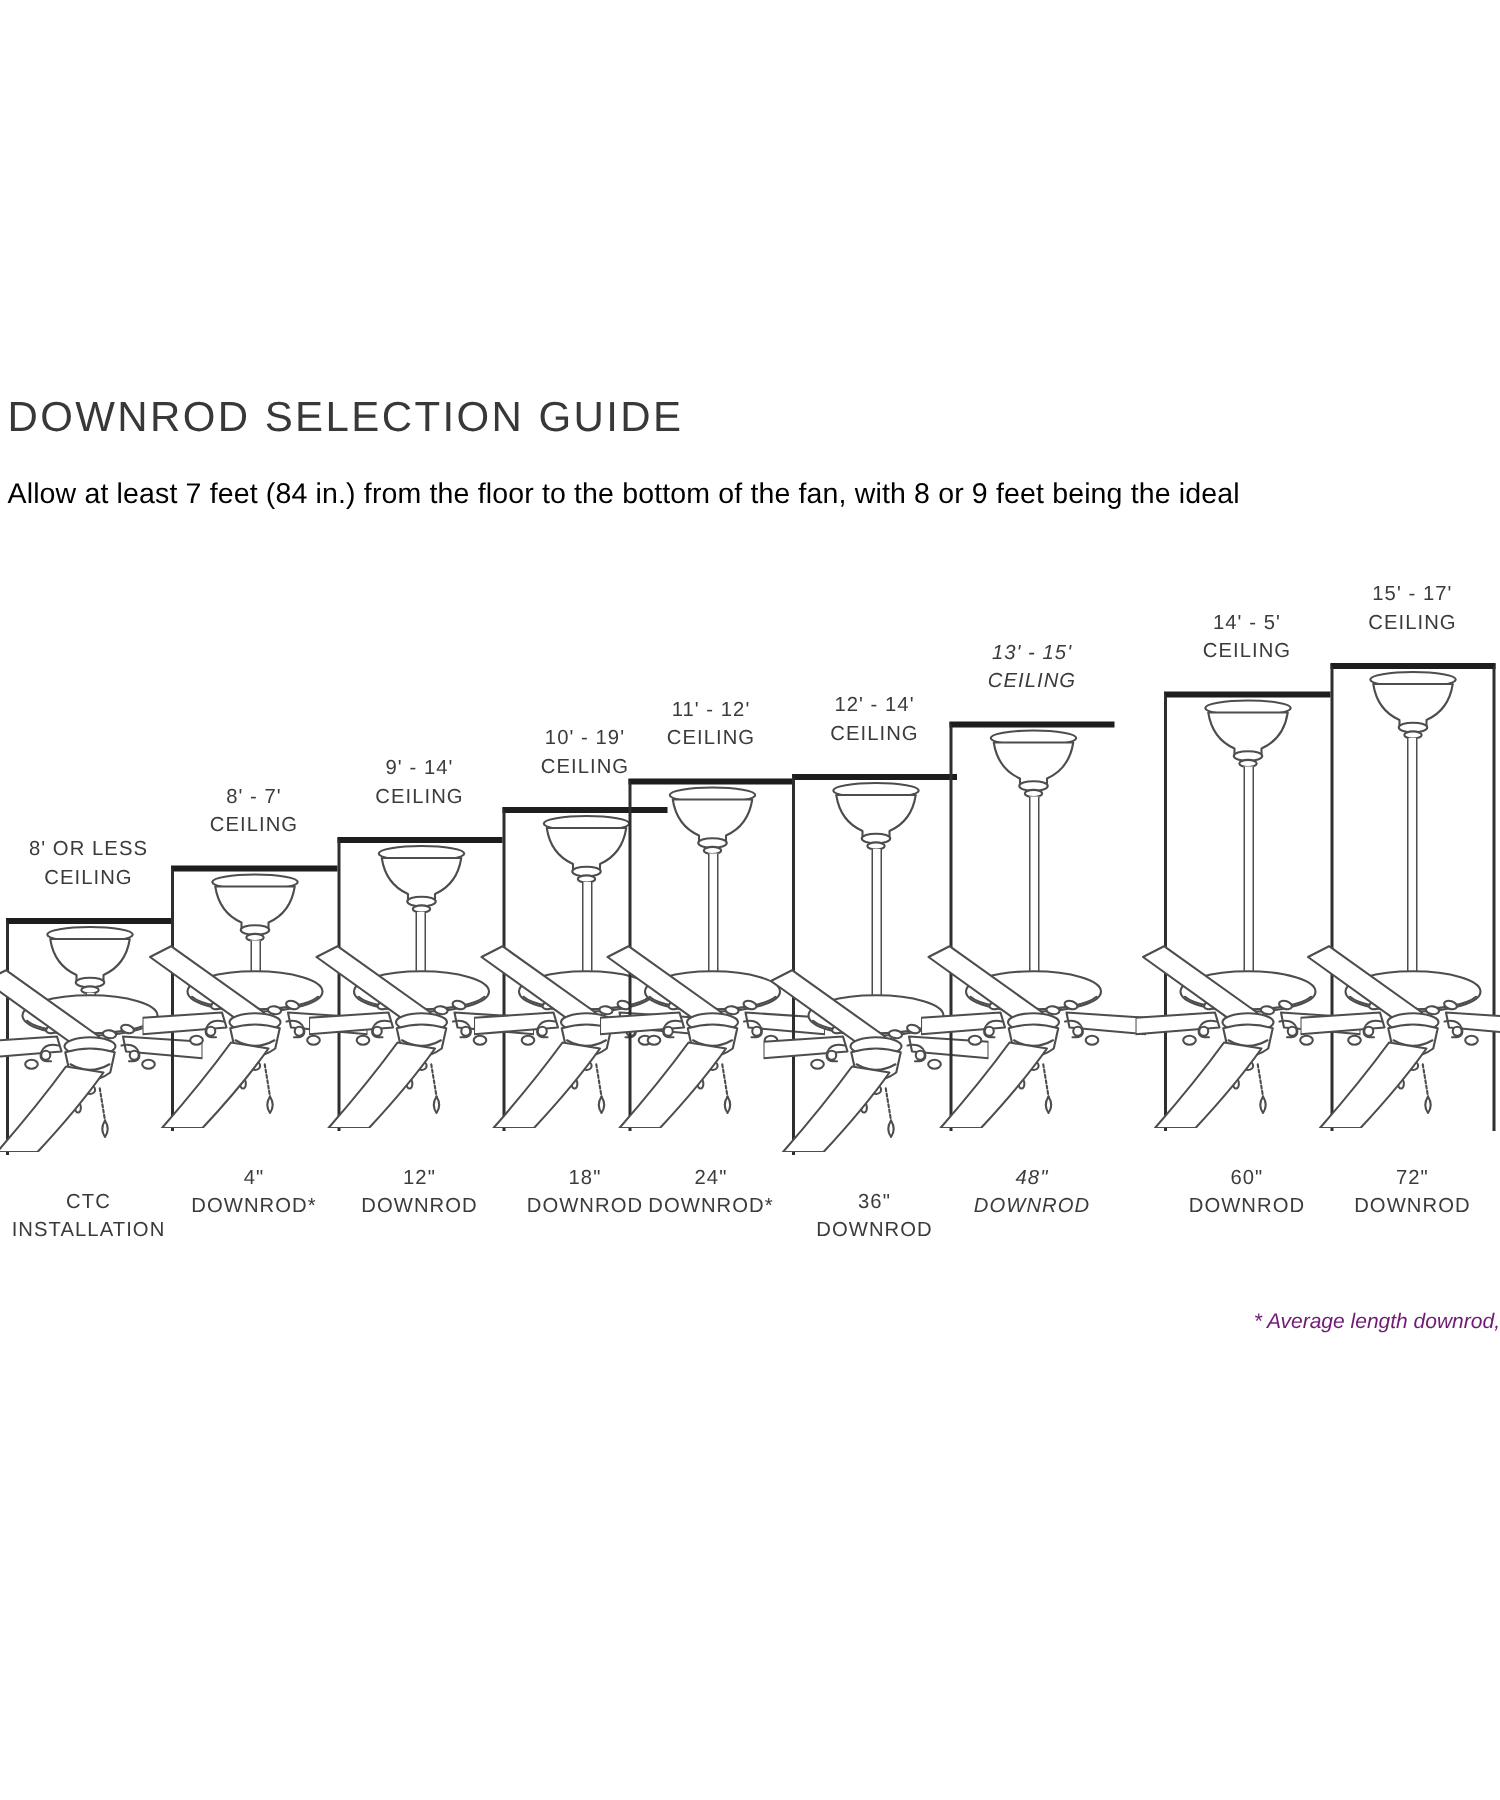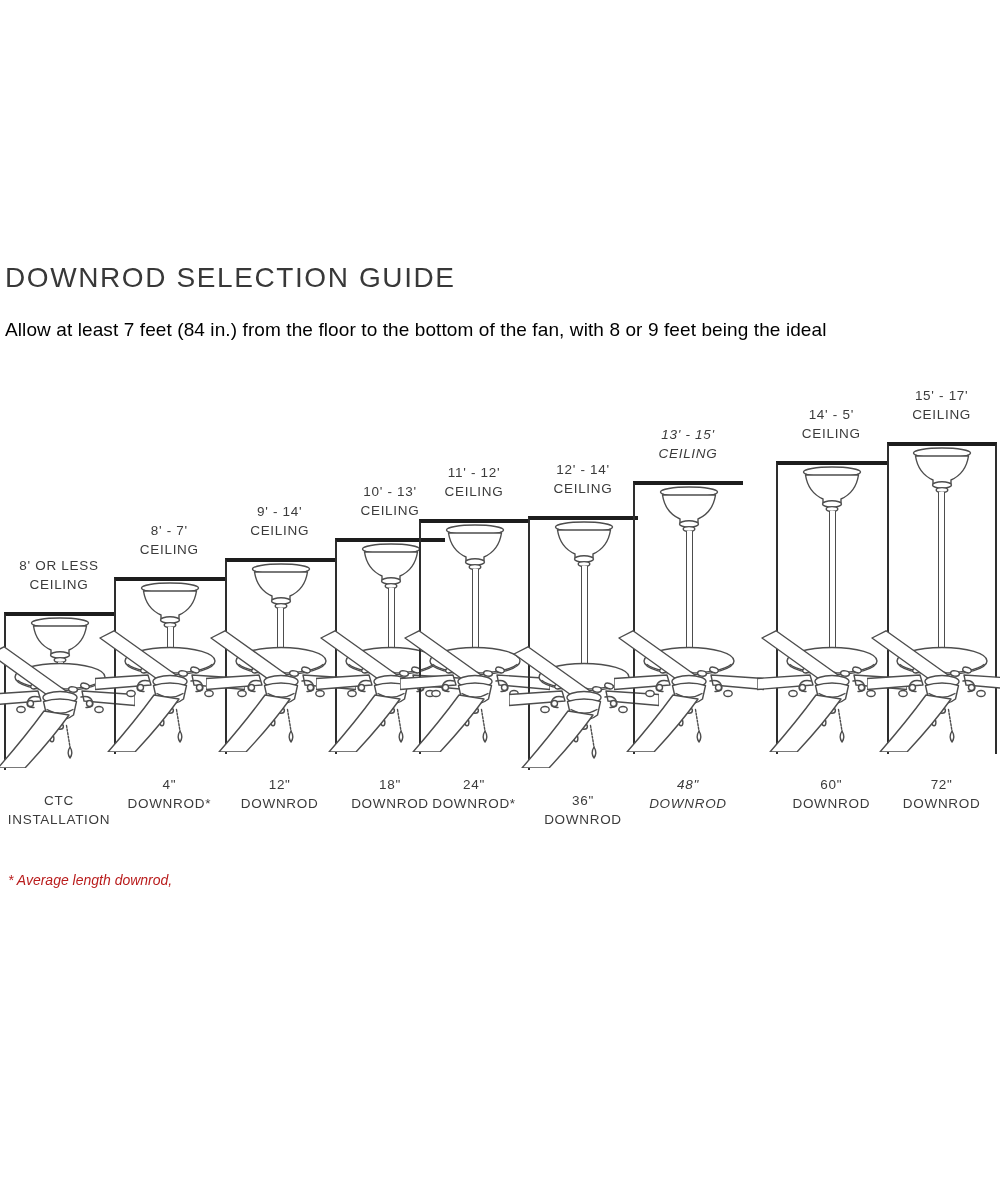--- a/index.html
+++ b/index.html
@@ -82,21 +82,22 @@
     margin-left:-75px;
     width:150px;height:122px;
   }
 
   .footnote{
     margin-top:57px;
     padding-left:3px;
     font-style:italic;
     font-size:14px;
     line-height:18.5px;
-    color:#b91c1c;
+    color:#701a75;
+    text-align:right;
   }
   .footnote div:nth-child(2){padding-left:7px;}
 
   svg .ln{fill:none;stroke:#4d4d4d;stroke-width:1.4;stroke-linejoin:round;stroke-linecap:round;}
   svg .sh{fill:#ffffff;stroke:#4d4d4d;stroke-width:1.4;stroke-linejoin:round;}
 </style>
 </head>
 <body>
 
 <div class="page">
@@ -281,21 +282,21 @@
 
     <div class="downrod-label">
           <div>12"</div>
           <div>DOWNROD</div>
         </div>
   </div>
 
   <div class="panel" style="left: 330.99px; top: 164.25px; height: 215.75px;">
 
     <div class="ceiling-label">
-          <div>10' - 13'</div>
+          <div>10' - 19'</div>
           <div>CEILING</div>
         </div>
 
     <svg class="canopy" viewBox="0 0 66 48" xmlns="http://www.w3.org/2000/svg">
       <ellipse class="sh" cx="33" cy="6" rx="28.5" ry="5"></ellipse>
       <path class="ln" d="M 7 8.5 A 28 5 0 0 0 59 8.5"></path>
       <path class="sh" d="M 6.5 9 C 8.5 22 15 29 24 33 L 24 36.5 L 42 36.5 L 42 33 C 51 29 57.5 22 59.5 9 Z"></path>
       <ellipse class="sh" cx="33" cy="38" rx="9.5" ry="3.2"></ellipse>
       <ellipse class="sh" cx="33" cy="43" rx="5.8" ry="2.4"></ellipse>
     </svg>

